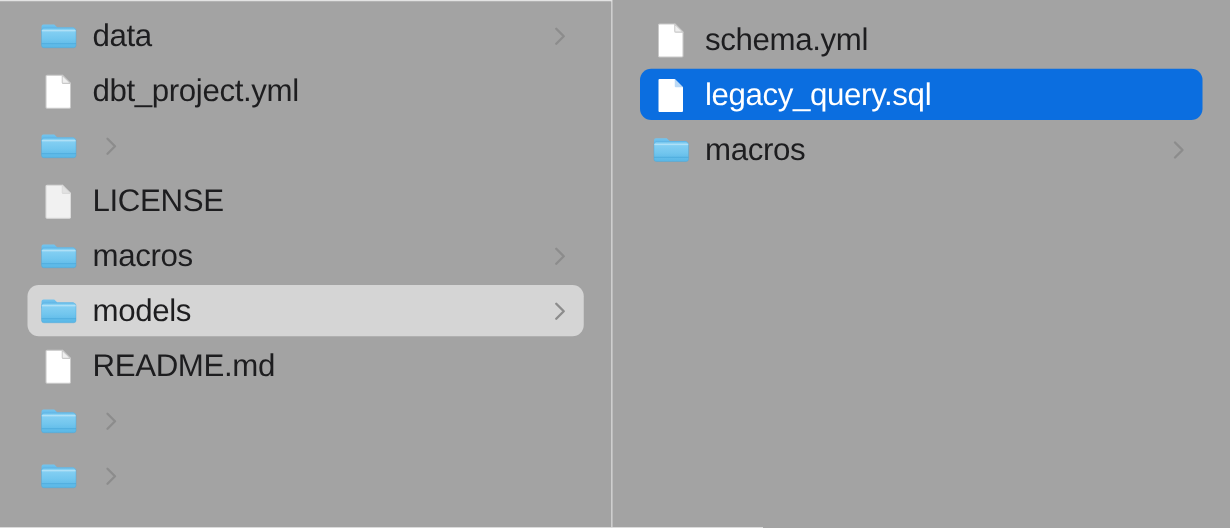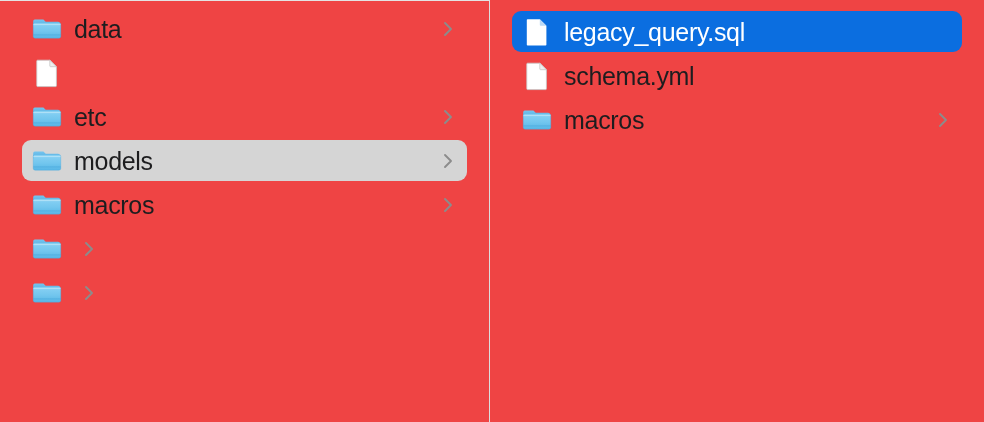--- a/index.html
+++ b/index.html
@@ -22,21 +22,21 @@
     background: #ffffff;
     display: flex;
     box-sizing: border-box;
   }
 
   
   .column {
     position: relative;
     height: 422px;
     box-sizing: border-box;
-    background: #ef4444;
+    background: #a3a3a3;
     overflow: hidden;
   }
   .column.left {
     width: 490px;
     border-top: 1px solid #e3e3e3;
     border-right: 1px solid #dcdcdc;
   }
   .column.right {
     width: 494px;
   }
@@ -150,48 +150,90 @@
     </svg>
   </span>
 </li>
         <li class="row">
   <span class="icon-wrap">
     <svg viewBox="0 0 30 30" xmlns="http://www.w3.org/2000/svg">
       <path d="M5.6 2.2 h12.2 l6.6 6.5 v19.1 a0.8 0.8 0 0 1 -0.8 0.8 H5.6 a0.8 0.8 0 0 1 -0.8 -0.8 V3.0 a0.8 0.8 0 0 1 0.8 -0.8 Z" fill="#ffffff" stroke="#c9c9c9" stroke-width="0.85" stroke-linejoin="round"></path>
       <path d="M17.8 2.2 v5.7 a0.8 0.8 0 0 0 0.8 0.8 h5.8 Z" fill="#efefef" stroke="#c9c9c9" stroke-width="0.85" stroke-linejoin="round"></path>
     </svg>
   </span>
-  <span class="chevron hidden">
-    <svg viewBox="0 0 14 20" xmlns="http://www.w3.org/2000/svg">
-      <path d="M4 4 L10 10 L4 16" fill="none" stroke="#8c8c8c" stroke-width="1.9" stroke-linecap="round" stroke-linejoin="round"></path>
-    </svg>
-  </span>
-</li>
-        <li class="row">
-  <span class="icon-wrap">
-    <svg viewBox="0 0 30 30" xmlns="http://www.w3.org/2000/svg">
-      <defs>
-        <linearGradient id="fBody" x1="0" y1="0" x2="0" y2="1">
-          <stop offset="0" stop-color="#8ad2f4"></stop>
-          <stop offset="0.55" stop-color="#72c6ee"></stop>
-          <stop offset="1" stop-color="#57b6e6"></stop>
-        </linearGradient>
-        <linearGradient id="fTab" x1="0" y1="0" x2="0" y2="1">
-          <stop offset="0" stop-color="#74c5ef"></stop>
-          <stop offset="1" stop-color="#52abdf"></stop>
-        </linearGradient>
-      </defs>
-      <path d="M1.2 7.2 a1.6 1.6 0 0 1 1.6-1.6 h8.6 l2.3 2.2 h12.5 a1.6 1.6 0 0 1 1.6 1.6 v3.1 H1.2 Z" fill="url(#fTab)"></path>
-      <rect x="1.2" y="8.6" width="27.6" height="15.6" rx="1.9" fill="url(#fBody)"></rect>
-      <rect x="1.2" y="10.0" width="27.6" height="1.1" fill="#ffffff" opacity="0.35"></rect>
-      <rect x="1.2" y="20.4" width="27.6" height="1.0" fill="#3f9fd4" opacity="0.45"></rect>
-      <rect x="1.2" y="8.6" width="27.6" height="15.6" rx="1.9" fill="none" stroke="#49a5da" stroke-width="0.5" opacity="0.65"></rect>
-    </svg>
-  </span>
-<span class="row-label">etc</span>
+<span class="row-label">dbt_project.yml</span>
+  <span class="chevron hidden">
+    <svg viewBox="0 0 14 20" xmlns="http://www.w3.org/2000/svg">
+      <path d="M4 4 L10 10 L4 16" fill="none" stroke="#8c8c8c" stroke-width="1.9" stroke-linecap="round" stroke-linejoin="round"></path>
+    </svg>
+  </span>
+</li>
+        <li class="row">
+  <span class="icon-wrap">
+    <svg viewBox="0 0 30 30" xmlns="http://www.w3.org/2000/svg">
+      <defs>
+        <linearGradient id="fBody" x1="0" y1="0" x2="0" y2="1">
+          <stop offset="0" stop-color="#8ad2f4"></stop>
+          <stop offset="0.55" stop-color="#72c6ee"></stop>
+          <stop offset="1" stop-color="#57b6e6"></stop>
+        </linearGradient>
+        <linearGradient id="fTab" x1="0" y1="0" x2="0" y2="1">
+          <stop offset="0" stop-color="#74c5ef"></stop>
+          <stop offset="1" stop-color="#52abdf"></stop>
+        </linearGradient>
+      </defs>
+      <path d="M1.2 7.2 a1.6 1.6 0 0 1 1.6-1.6 h8.6 l2.3 2.2 h12.5 a1.6 1.6 0 0 1 1.6 1.6 v3.1 H1.2 Z" fill="url(#fTab)"></path>
+      <rect x="1.2" y="8.6" width="27.6" height="15.6" rx="1.9" fill="url(#fBody)"></rect>
+      <rect x="1.2" y="10.0" width="27.6" height="1.1" fill="#ffffff" opacity="0.35"></rect>
+      <rect x="1.2" y="20.4" width="27.6" height="1.0" fill="#3f9fd4" opacity="0.45"></rect>
+      <rect x="1.2" y="8.6" width="27.6" height="15.6" rx="1.9" fill="none" stroke="#49a5da" stroke-width="0.5" opacity="0.65"></rect>
+    </svg>
+  </span>
+  <span class="chevron">
+    <svg viewBox="0 0 14 20" xmlns="http://www.w3.org/2000/svg">
+      <path d="M4 4 L10 10 L4 16" fill="none" stroke="#8c8c8c" stroke-width="1.9" stroke-linecap="round" stroke-linejoin="round"></path>
+    </svg>
+  </span>
+</li>
+        <li class="row">
+  <span class="icon-wrap">
+    <svg viewBox="0 0 30 30" xmlns="http://www.w3.org/2000/svg">
+      <path d="M5.6 2.2 h12.2 l6.6 6.5 v19.1 a0.8 0.8 0 0 1 -0.8 0.8 H5.6 a0.8 0.8 0 0 1 -0.8 -0.8 V3.0 a0.8 0.8 0 0 1 0.8 -0.8 Z" fill="#f1f1f1" stroke="#dadada" stroke-width="0.85" stroke-linejoin="round"></path>
+      <path d="M17.8 2.2 v5.7 a0.8 0.8 0 0 0 0.8 0.8 h5.8 Z" fill="#e2e2e2" stroke="#dadada" stroke-width="0.85" stroke-linejoin="round"></path>
+    </svg>
+  </span>
+<span class="row-label">LICENSE</span>
+  <span class="chevron hidden">
+    <svg viewBox="0 0 14 20" xmlns="http://www.w3.org/2000/svg">
+      <path d="M4 4 L10 10 L4 16" fill="none" stroke="#8c8c8c" stroke-width="1.9" stroke-linecap="round" stroke-linejoin="round"></path>
+    </svg>
+  </span>
+</li>
+        <li class="row">
+  <span class="icon-wrap">
+    <svg viewBox="0 0 30 30" xmlns="http://www.w3.org/2000/svg">
+      <defs>
+        <linearGradient id="fBody" x1="0" y1="0" x2="0" y2="1">
+          <stop offset="0" stop-color="#8ad2f4"></stop>
+          <stop offset="0.55" stop-color="#72c6ee"></stop>
+          <stop offset="1" stop-color="#57b6e6"></stop>
+        </linearGradient>
+        <linearGradient id="fTab" x1="0" y1="0" x2="0" y2="1">
+          <stop offset="0" stop-color="#74c5ef"></stop>
+          <stop offset="1" stop-color="#52abdf"></stop>
+        </linearGradient>
+      </defs>
+      <path d="M1.2 7.2 a1.6 1.6 0 0 1 1.6-1.6 h8.6 l2.3 2.2 h12.5 a1.6 1.6 0 0 1 1.6 1.6 v3.1 H1.2 Z" fill="url(#fTab)"></path>
+      <rect x="1.2" y="8.6" width="27.6" height="15.6" rx="1.9" fill="url(#fBody)"></rect>
+      <rect x="1.2" y="10.0" width="27.6" height="1.1" fill="#ffffff" opacity="0.35"></rect>
+      <rect x="1.2" y="20.4" width="27.6" height="1.0" fill="#3f9fd4" opacity="0.45"></rect>
+      <rect x="1.2" y="8.6" width="27.6" height="15.6" rx="1.9" fill="none" stroke="#49a5da" stroke-width="0.5" opacity="0.65"></rect>
+    </svg>
+  </span>
+<span class="row-label">macros</span>
   <span class="chevron">
     <svg viewBox="0 0 14 20" xmlns="http://www.w3.org/2000/svg">
       <path d="M4 4 L10 10 L4 16" fill="none" stroke="#8c8c8c" stroke-width="1.9" stroke-linecap="round" stroke-linejoin="round"></path>
     </svg>
   </span>
 </li>
         <li class="row selected-inactive">
   <span class="icon-wrap">
     <svg viewBox="0 0 30 30" xmlns="http://www.w3.org/2000/svg">
       <defs>
@@ -215,40 +257,26 @@
 <span class="row-label">models</span>
   <span class="chevron">
     <svg viewBox="0 0 14 20" xmlns="http://www.w3.org/2000/svg">
       <path d="M4 4 L10 10 L4 16" fill="none" stroke="#8c8c8c" stroke-width="1.9" stroke-linecap="round" stroke-linejoin="round"></path>
     </svg>
   </span>
 </li>
         <li class="row">
   <span class="icon-wrap">
     <svg viewBox="0 0 30 30" xmlns="http://www.w3.org/2000/svg">
-      <defs>
-        <linearGradient id="fBody" x1="0" y1="0" x2="0" y2="1">
-          <stop offset="0" stop-color="#8ad2f4"></stop>
-          <stop offset="0.55" stop-color="#72c6ee"></stop>
-          <stop offset="1" stop-color="#57b6e6"></stop>
-        </linearGradient>
-        <linearGradient id="fTab" x1="0" y1="0" x2="0" y2="1">
-          <stop offset="0" stop-color="#74c5ef"></stop>
-          <stop offset="1" stop-color="#52abdf"></stop>
-        </linearGradient>
-      </defs>
-      <path d="M1.2 7.2 a1.6 1.6 0 0 1 1.6-1.6 h8.6 l2.3 2.2 h12.5 a1.6 1.6 0 0 1 1.6 1.6 v3.1 H1.2 Z" fill="url(#fTab)"></path>
-      <rect x="1.2" y="8.6" width="27.6" height="15.6" rx="1.9" fill="url(#fBody)"></rect>
-      <rect x="1.2" y="10.0" width="27.6" height="1.1" fill="#ffffff" opacity="0.35"></rect>
-      <rect x="1.2" y="20.4" width="27.6" height="1.0" fill="#3f9fd4" opacity="0.45"></rect>
-      <rect x="1.2" y="8.6" width="27.6" height="15.6" rx="1.9" fill="none" stroke="#49a5da" stroke-width="0.5" opacity="0.65"></rect>
-    </svg>
-  </span>
-<span class="row-label">macros</span>
-  <span class="chevron">
+      <path d="M5.6 2.2 h12.2 l6.6 6.5 v19.1 a0.8 0.8 0 0 1 -0.8 0.8 H5.6 a0.8 0.8 0 0 1 -0.8 -0.8 V3.0 a0.8 0.8 0 0 1 0.8 -0.8 Z" fill="#ffffff" stroke="#c9c9c9" stroke-width="0.85" stroke-linejoin="round"></path>
+      <path d="M17.8 2.2 v5.7 a0.8 0.8 0 0 0 0.8 0.8 h5.8 Z" fill="#efefef" stroke="#c9c9c9" stroke-width="0.85" stroke-linejoin="round"></path>
+    </svg>
+  </span>
+<span class="row-label">README.md</span>
+  <span class="chevron hidden">
     <svg viewBox="0 0 14 20" xmlns="http://www.w3.org/2000/svg">
       <path d="M4 4 L10 10 L4 16" fill="none" stroke="#8c8c8c" stroke-width="1.9" stroke-linecap="round" stroke-linejoin="round"></path>
     </svg>
   </span>
 </li>
         <li class="row">
   <span class="icon-wrap">
     <svg viewBox="0 0 30 30" xmlns="http://www.w3.org/2000/svg">
       <defs>
         <linearGradient id="fBody" x1="0" y1="0" x2="0" y2="1">
@@ -299,51 +327,51 @@
     <svg viewBox="0 0 14 20" xmlns="http://www.w3.org/2000/svg">
       <path d="M4 4 L10 10 L4 16" fill="none" stroke="#8c8c8c" stroke-width="1.9" stroke-linecap="round" stroke-linejoin="round"></path>
     </svg>
   </span>
 </li>
       </ul>
   </div>
 
   <div class="column right">
     <ul class="column-list" id="list-1">
+        <li class="row">
+  <span class="icon-wrap">
+    <svg viewBox="0 0 30 30" xmlns="http://www.w3.org/2000/svg">
+      <path d="M5.6 2.2 h12.2 l6.6 6.5 v19.1 a0.8 0.8 0 0 1 -0.8 0.8 H5.6 a0.8 0.8 0 0 1 -0.8 -0.8 V3.0 a0.8 0.8 0 0 1 0.8 -0.8 Z" fill="#ffffff" stroke="#c9c9c9" stroke-width="0.85" stroke-linejoin="round"></path>
+      <path d="M17.8 2.2 v5.7 a0.8 0.8 0 0 0 0.8 0.8 h5.8 Z" fill="#efefef" stroke="#c9c9c9" stroke-width="0.85" stroke-linejoin="round"></path>
+    </svg>
+  </span>
+<span class="row-label">schema.yml</span>
+  <span class="chevron hidden">
+    <svg viewBox="0 0 14 20" xmlns="http://www.w3.org/2000/svg">
+      <path d="M4 4 L10 10 L4 16" fill="none" stroke="#8c8c8c" stroke-width="1.9" stroke-linecap="round" stroke-linejoin="round"></path>
+    </svg>
+  </span>
+</li>
         <li class="row selected-active">
   <span class="icon-wrap">
     <svg viewBox="0 0 30 30" xmlns="http://www.w3.org/2000/svg">
       <path d="M5.6 2.2 h12.2 l6.6 6.5 v19.1 a0.8 0.8 0 0 1 -0.8 0.8 H5.6 a0.8 0.8 0 0 1 -0.8 -0.8 V3.0 a0.8 0.8 0 0 1 0.8 -0.8 Z" fill="#ffffff"></path>
       <path d="M17.8 2.2 v5.7 a0.8 0.8 0 0 0 0.8 0.8 h5.8 Z" fill="#bcd9f5"></path>
     </svg>
   </span>
 <span class="row-label">legacy_query.sql</span>
   <span class="chevron hidden">
     <svg viewBox="0 0 14 20" xmlns="http://www.w3.org/2000/svg">
       <path d="M4 4 L10 10 L4 16" fill="none" stroke="#8c8c8c" stroke-width="1.9" stroke-linecap="round" stroke-linejoin="round"></path>
     </svg>
   </span>
 </li>
         <li class="row">
   <span class="icon-wrap">
     <svg viewBox="0 0 30 30" xmlns="http://www.w3.org/2000/svg">
-      <path d="M5.6 2.2 h12.2 l6.6 6.5 v19.1 a0.8 0.8 0 0 1 -0.8 0.8 H5.6 a0.8 0.8 0 0 1 -0.8 -0.8 V3.0 a0.8 0.8 0 0 1 0.8 -0.8 Z" fill="#ffffff" stroke="#c9c9c9" stroke-width="0.85" stroke-linejoin="round"></path>
-      <path d="M17.8 2.2 v5.7 a0.8 0.8 0 0 0 0.8 0.8 h5.8 Z" fill="#efefef" stroke="#c9c9c9" stroke-width="0.85" stroke-linejoin="round"></path>
-    </svg>
-  </span>
-<span class="row-label">schema.yml</span>
-  <span class="chevron hidden">
-    <svg viewBox="0 0 14 20" xmlns="http://www.w3.org/2000/svg">
-      <path d="M4 4 L10 10 L4 16" fill="none" stroke="#8c8c8c" stroke-width="1.9" stroke-linecap="round" stroke-linejoin="round"></path>
-    </svg>
-  </span>
-</li>
-        <li class="row">
-  <span class="icon-wrap">
-    <svg viewBox="0 0 30 30" xmlns="http://www.w3.org/2000/svg">
       <defs>
         <linearGradient id="fBody" x1="0" y1="0" x2="0" y2="1">
           <stop offset="0" stop-color="#8ad2f4"></stop>
           <stop offset="0.55" stop-color="#72c6ee"></stop>
           <stop offset="1" stop-color="#57b6e6"></stop>
         </linearGradient>
         <linearGradient id="fTab" x1="0" y1="0" x2="0" y2="1">
           <stop offset="0" stop-color="#74c5ef"></stop>
           <stop offset="1" stop-color="#52abdf"></stop>
         </linearGradient>

